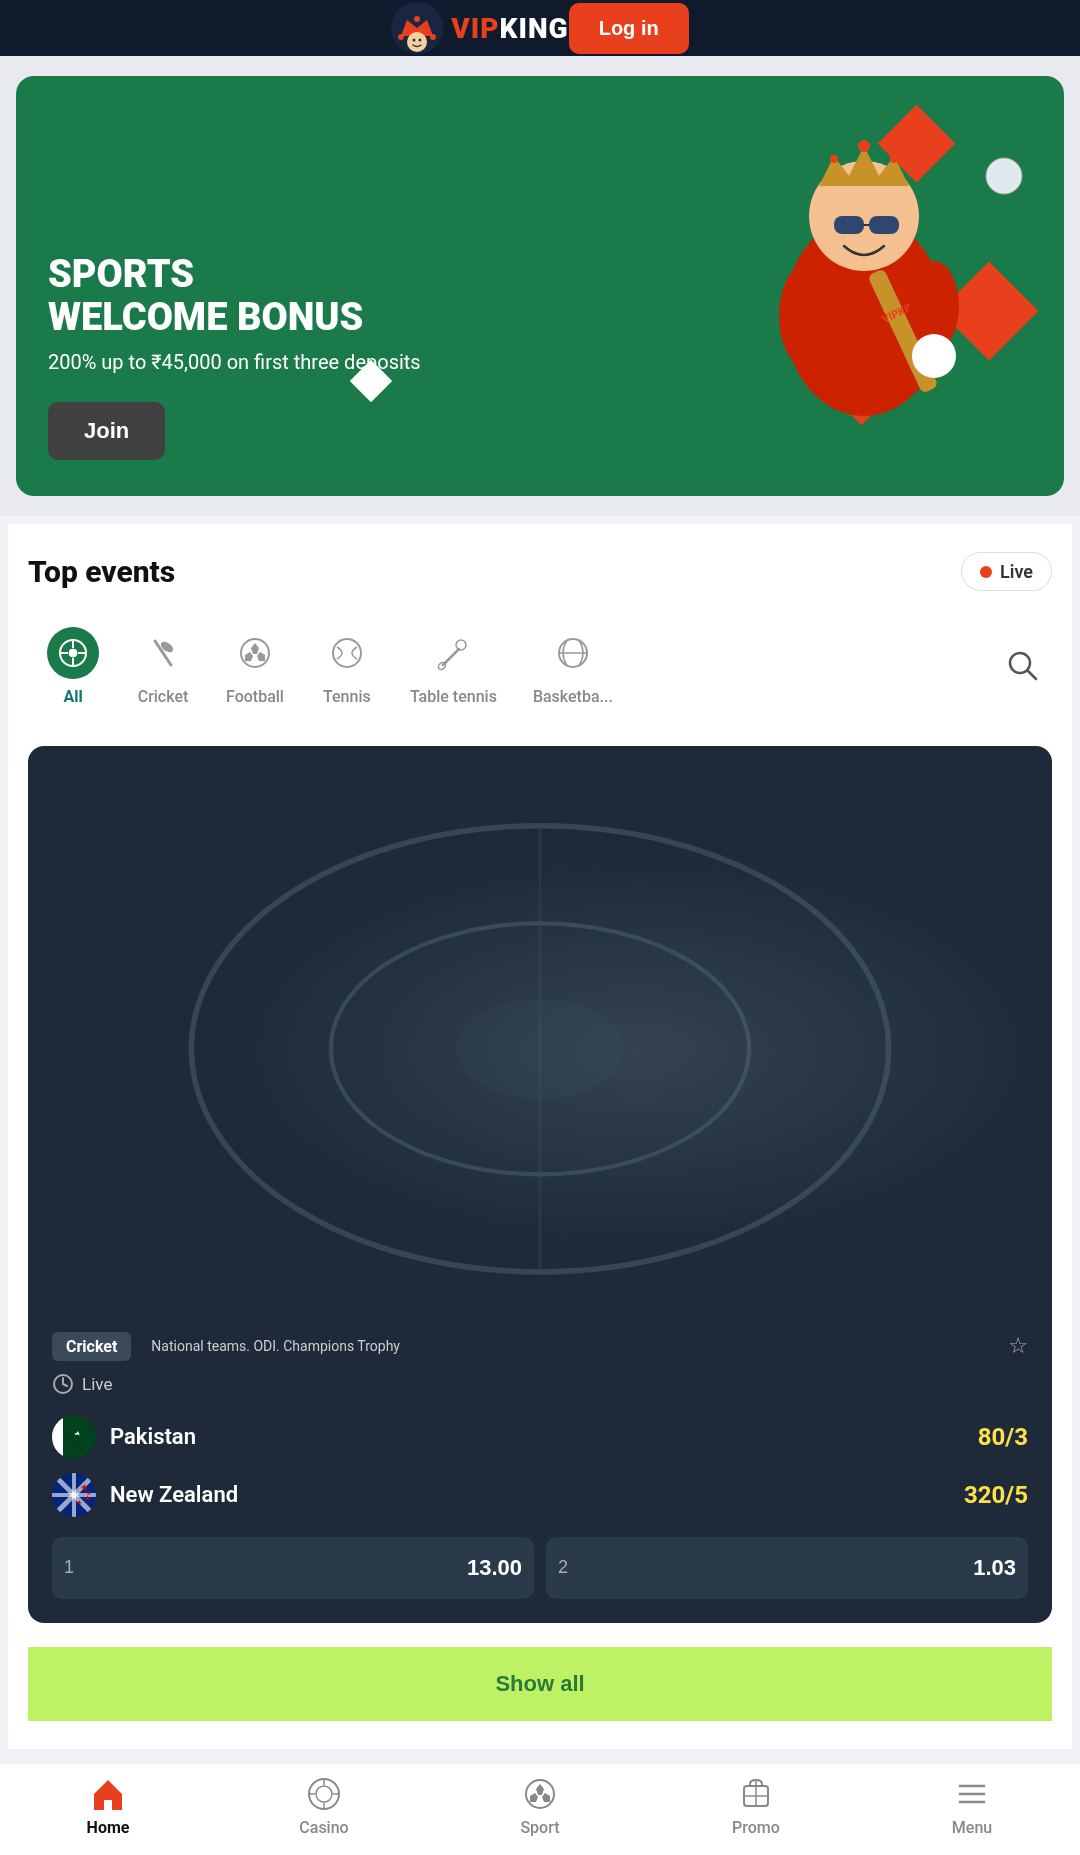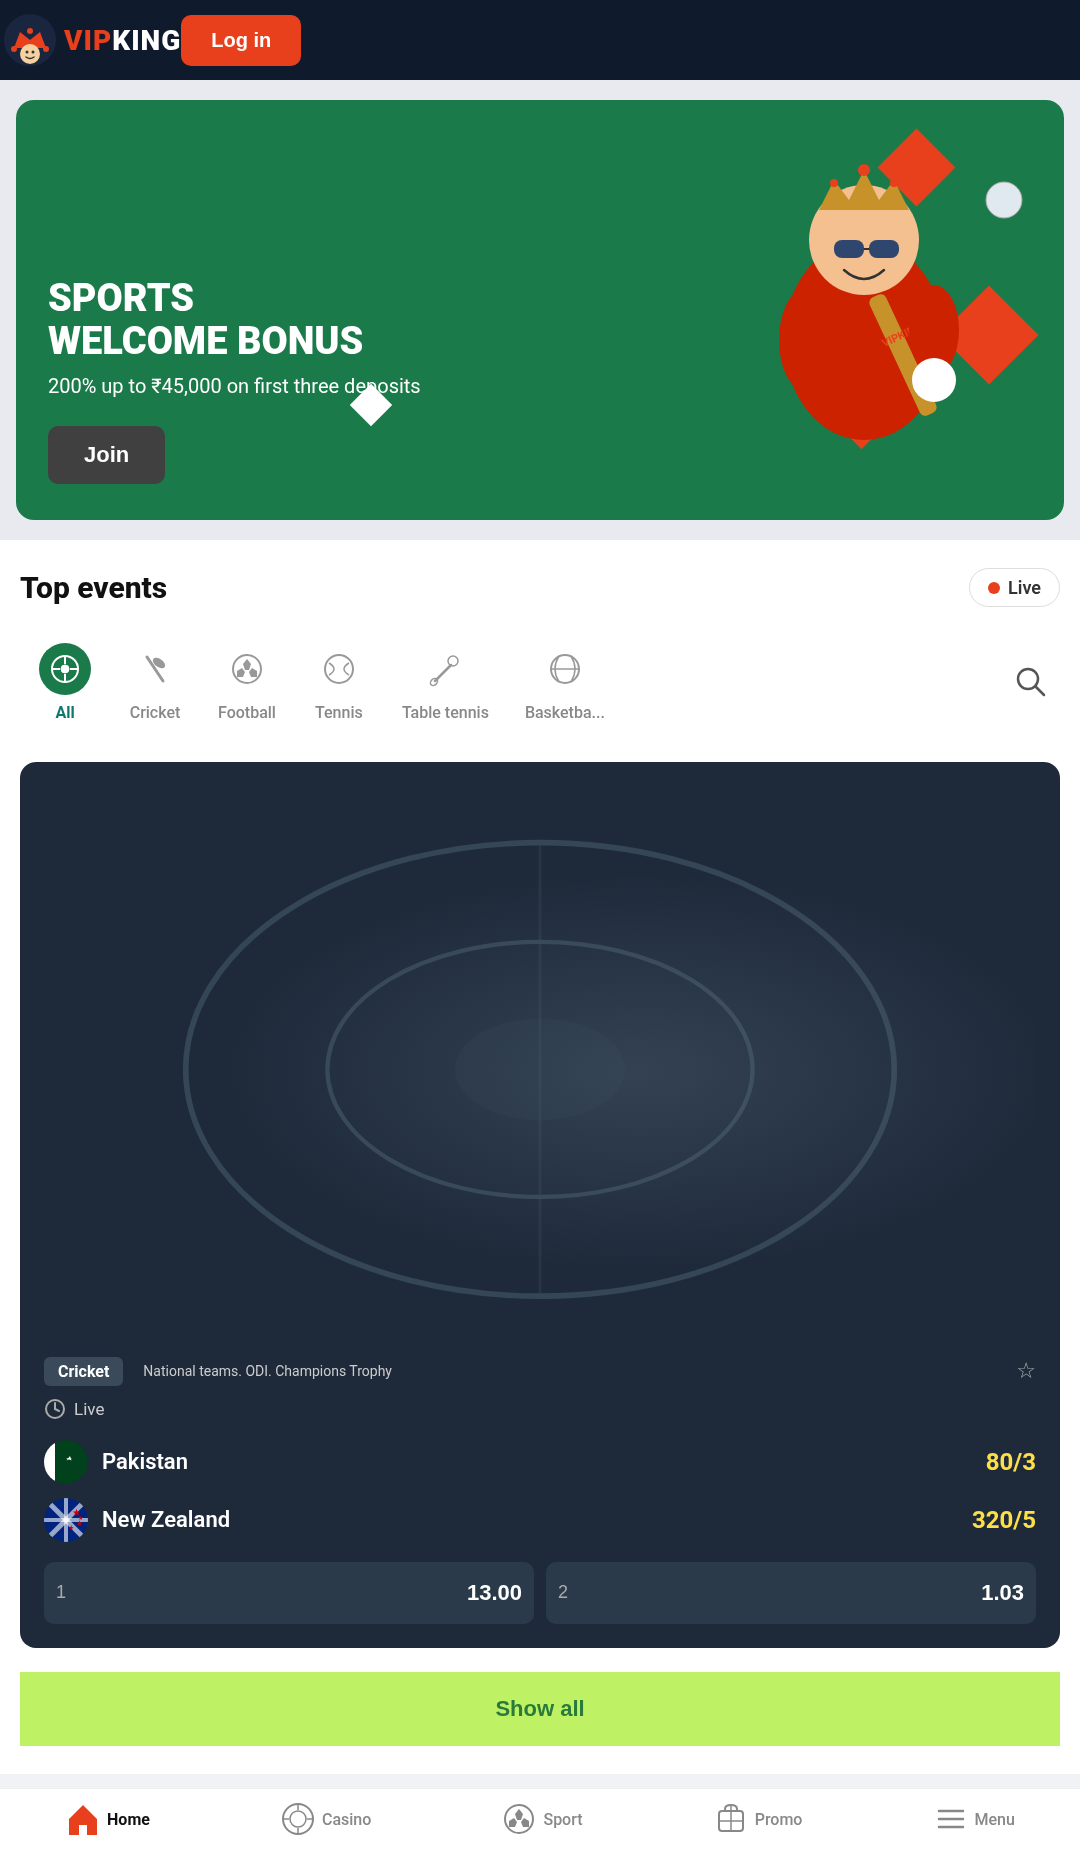--- a/index.html
+++ b/index.html
@@ -11,23 +11,23 @@
       min-height: 1855px;
       overflow-x: hidden;
       position: relative;
     }
 
     
     .header {
       background: #0f1b2d;
       display: flex;
       align-items: center;
-      justify-content: flex-start;
+      justify-content: center;
       padding: 14px 4px;
-      height: 80px;
+      height: 56px;
     }
     .logo {
       display: flex;
       align-items: center;
       gap: 8px;
     }
     .logo-icon {
       width: 52px;
       height: 52px;
     }
@@ -131,21 +131,21 @@
       z-index: 2;
     }
     .player-svg {
       width: 100%;
       height: 100%;
     }
 
     
     .content {
       background: #fff;
-      margin: 0;
+      margin: 8px;
       padding: 28px 20px;
     }
 
     
     .top-events-header {
       display: flex;
       align-items: center;
       justify-content: space-between;
       margin-bottom: 24px;
     }
@@ -354,21 +354,21 @@
       background: #fff;
       border-top: 1px solid #eee;
       display: flex;
       align-items: center;
       justify-content: space-around;
       padding: 12px 0 18px;
       z-index: 100;
     }
     .nav-item {
       display: flex;
-      flex-direction: row;
+      flex-direction: column;
       align-items: center;
       gap: 6px;
       cursor: pointer;
       min-width: 80px;
     }
     .nav-label {
       font-size: 16px;
       color: #888;
       font-weight: 500;
     }

